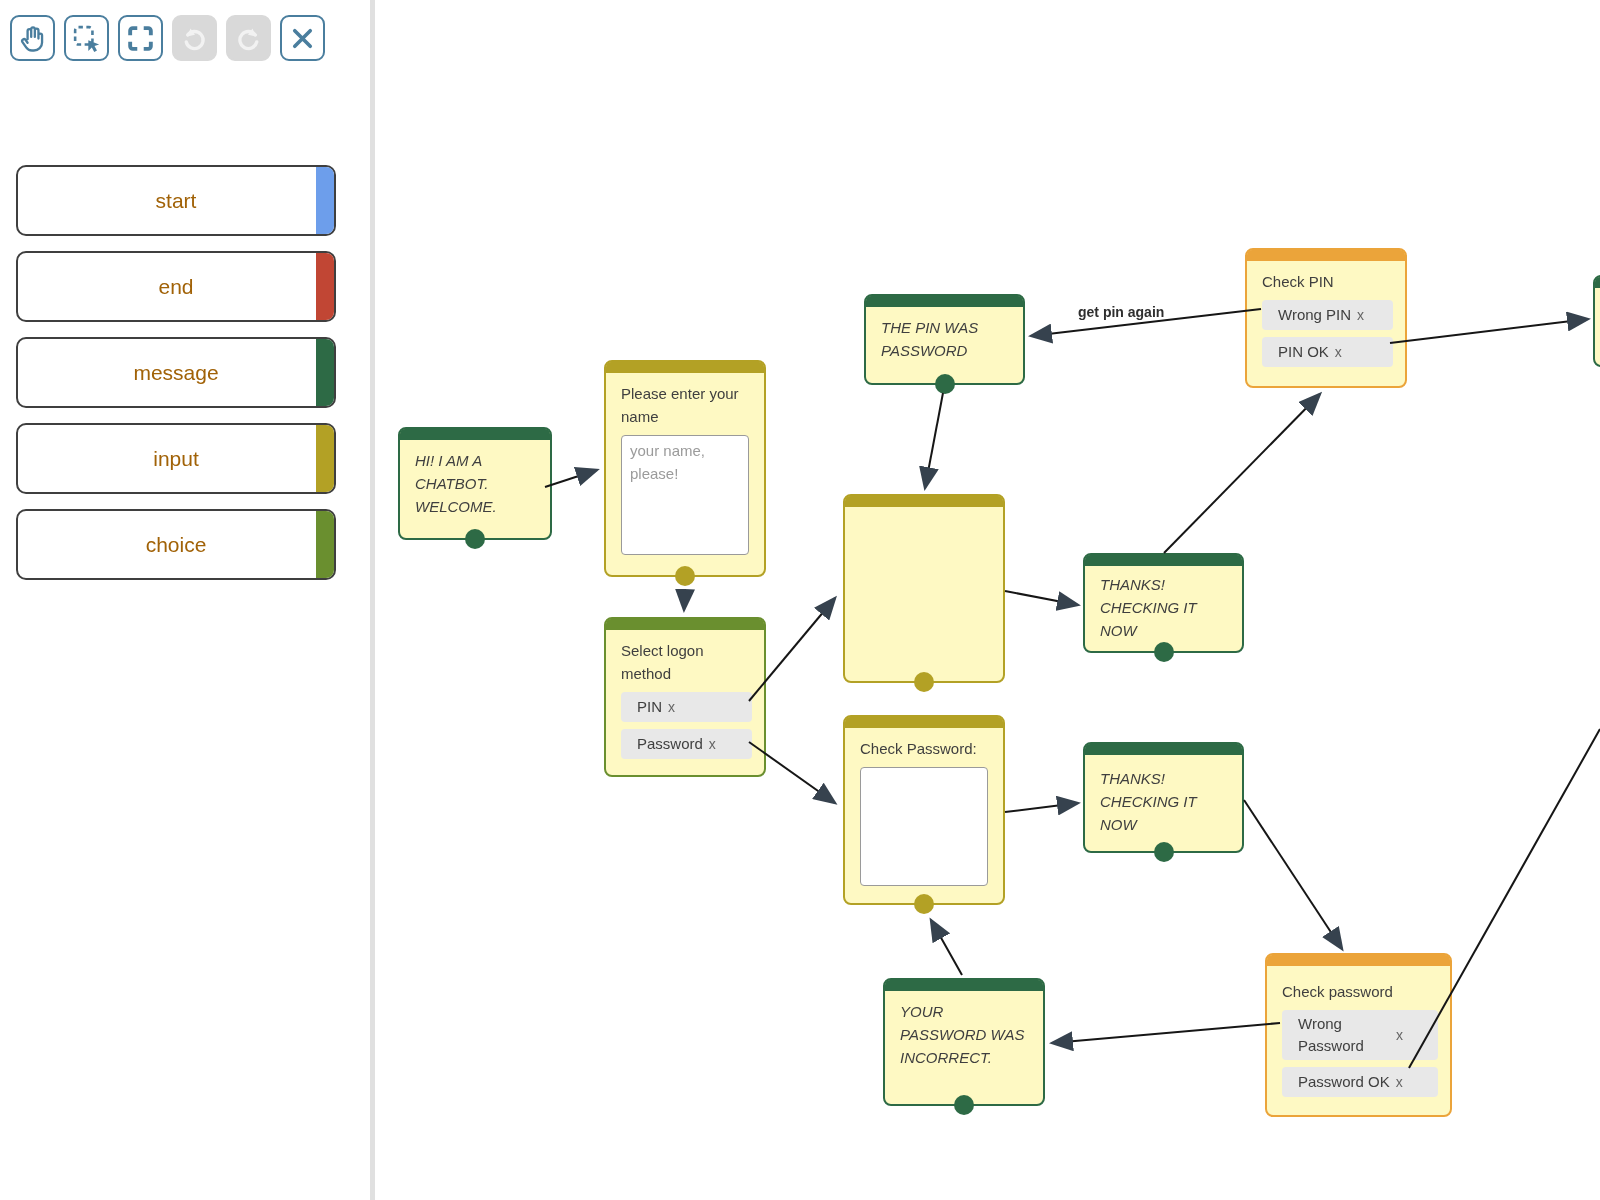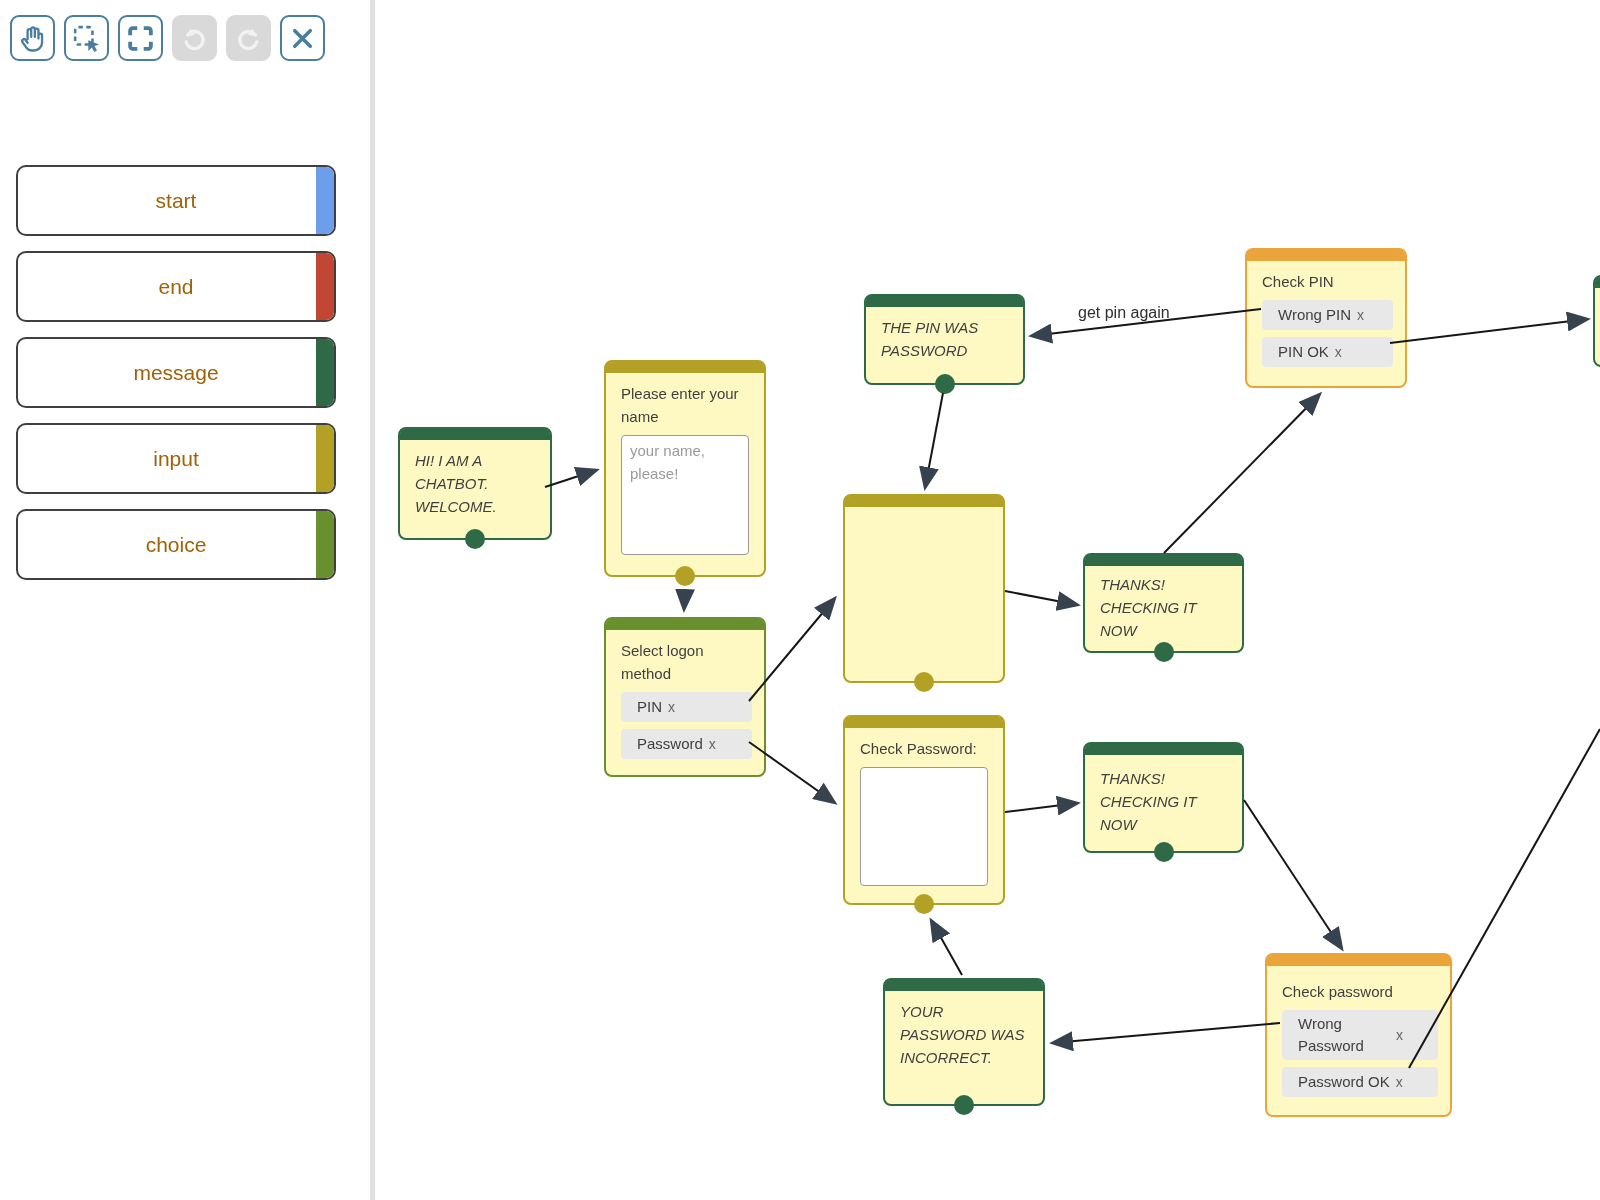--- a/index.html
+++ b/index.html
@@ -50,21 +50,21 @@
   .item { display:flex; align-items:center;
           background:#e8e8e8; border-radius:4px; padding:3px 16px; margin-top:7px;
           min-height:30px; cursor:pointer; }
   .item .ilabel { max-width:92px; line-height:22px; }
   .item .x { color:#666; font-size:14px; padding-left:6px; cursor:pointer; }
 
   
   svg.edges { position:absolute; inset:0; width:1600px; height:1200px;
               z-index:3; pointer-events:none; }
   .edge { stroke:#161616; stroke-width:2; fill:none; }
-  .edge-label { position:absolute; z-index:4; font-size:16px; color:#2f2f2f; }
+  .edge-label { position:absolute; z-index:4; font-size:14px; color:#2f2f2f;font-weight:bold; }
 </style>
 </head>
 <body>
 
 <div class="sidebar">
 
   <div class="toolbar">
     <button class="tbtn">
       <svg viewBox="0 0 24 24">
         <path d="M8.2 12.5 V6.2 a1.4 1.4 0 0 1 2.8 0 V10.8 M11 10.8 V4.8 a1.4 1.4 0 0 1 2.8 0 V10.8

